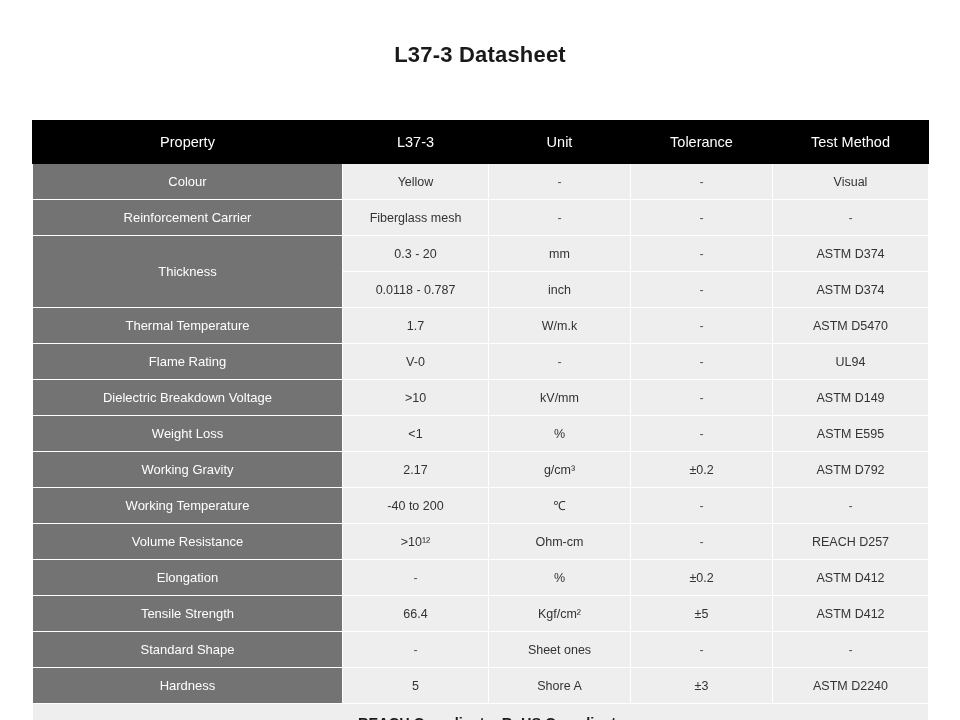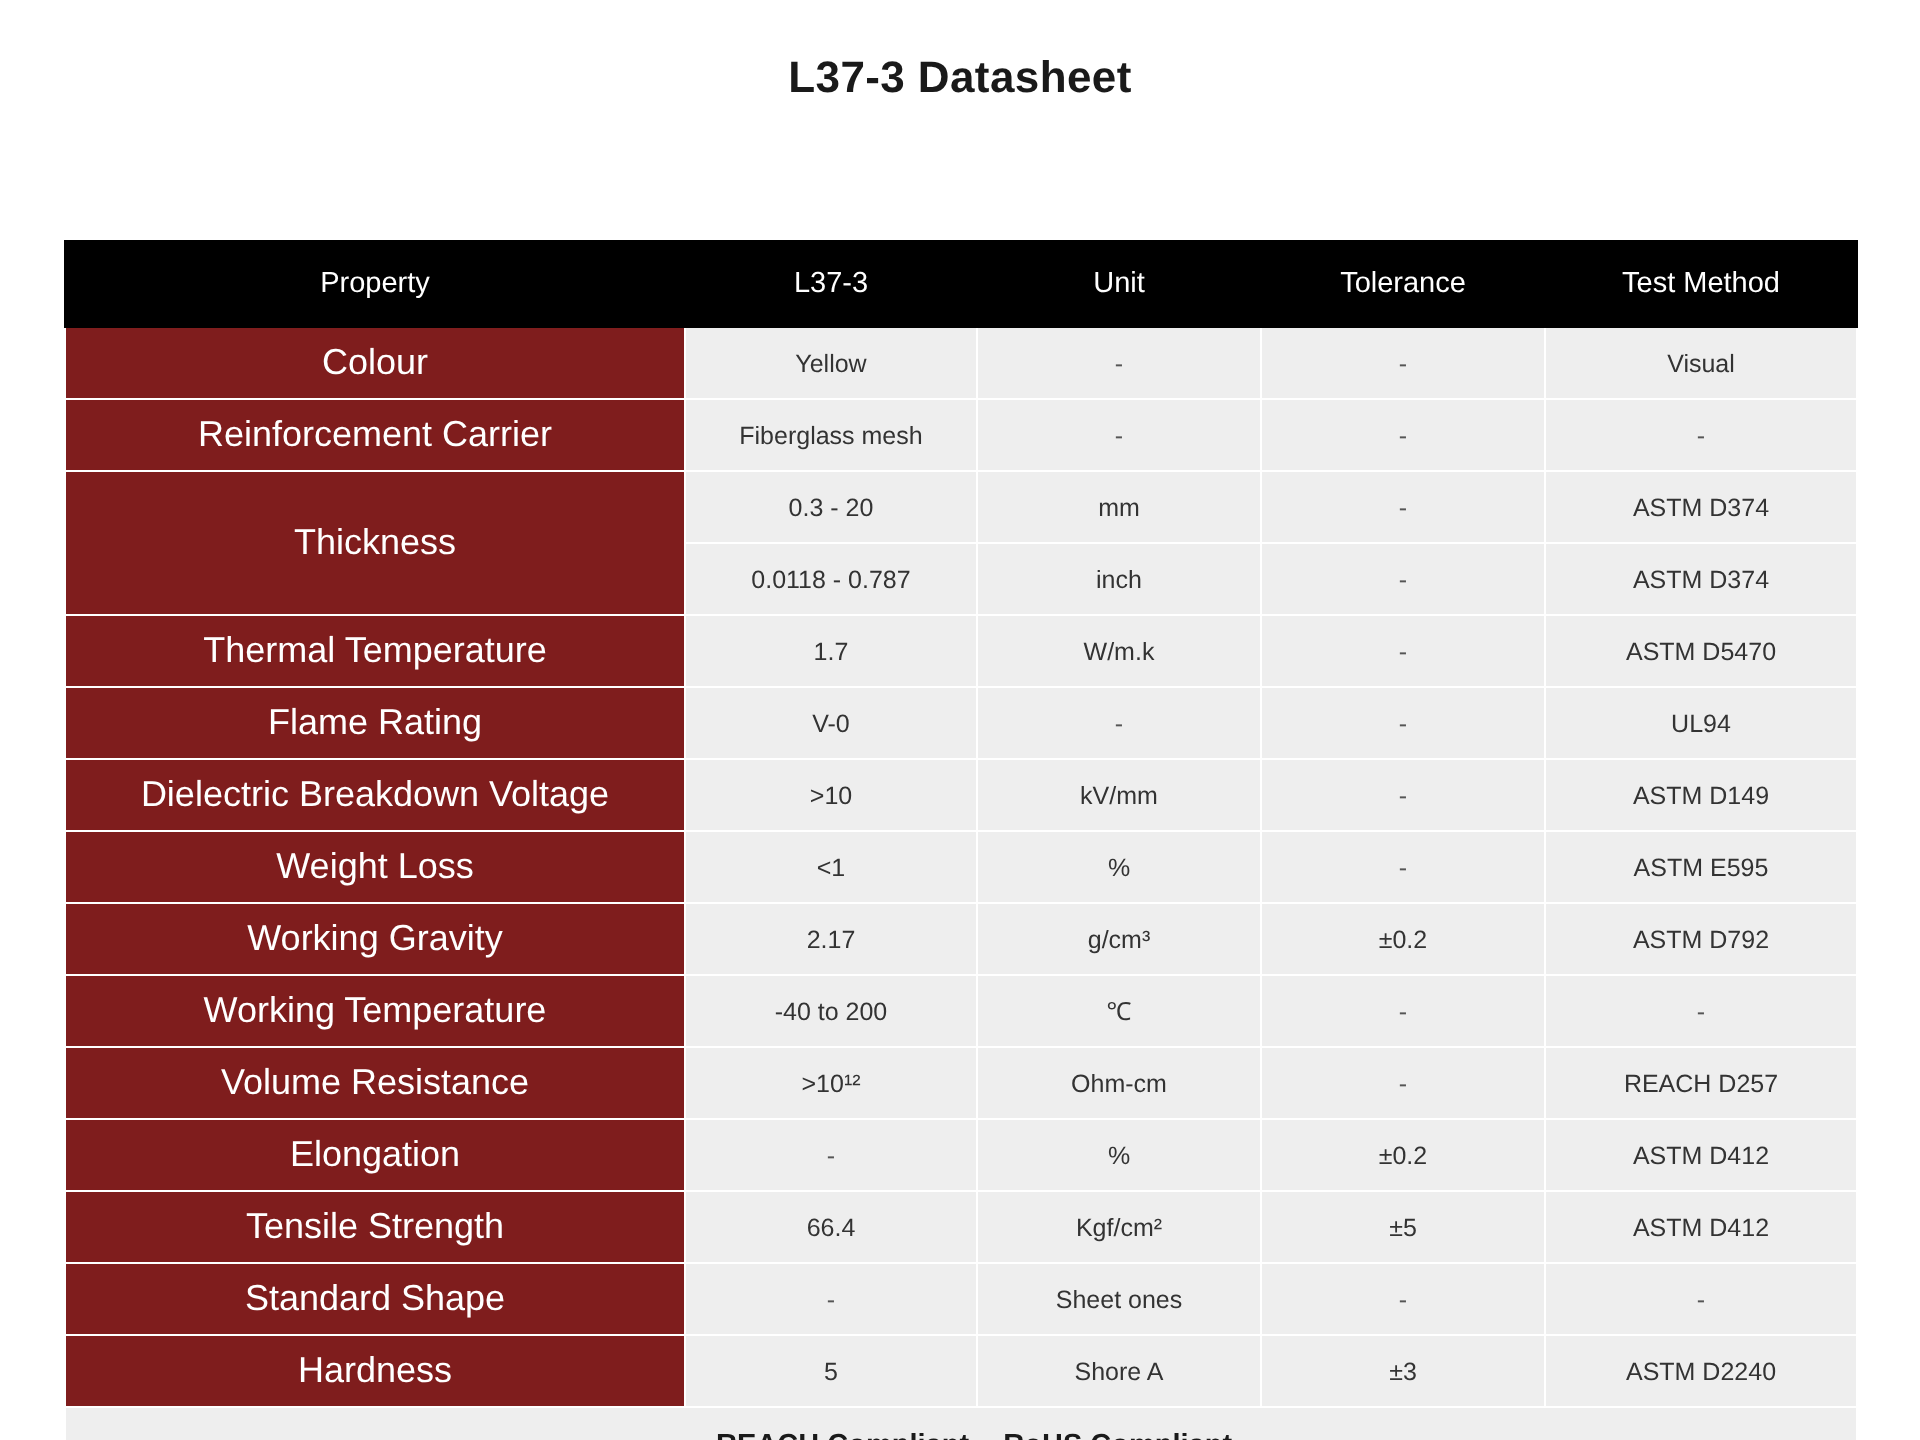--- a/index.html
+++ b/index.html
@@ -15,21 +15,21 @@
     width: 960px;
     height: 720px;
     background: #ffffff;
     box-sizing: border-box;
   }
   .title {
     text-align: center;
     font-size: 22px;
     font-weight: bold;
     color: #1a1a1a;
-    padding-top: 26px;
+    padding-top: 42px;
     letter-spacing: 0.2px;
   }
   .table-wrap {
     position: absolute;
     left: 32px;
     top: 120px;
     width: 896px;
   }
   table.datasheet {
     border-collapse: collapse;
@@ -57,23 +57,23 @@
   tbody td {
     border: 1px solid #ffffff;
     text-align: center;
     font-size: 12.5px;
     color: #333333;
     background: #eeeeee;
     height: 33px;
     vertical-align: middle;
   }
   tbody td.prop {
-    background: #7f1d1d;
+    background: #737373;
     color: #ffffff;
-    font-size: 18px;
+    font-size: 13px;
     border: 1px solid #ffffff;
   }
   tbody td.dash { color: #555555; }
 
   tfoot td {
     background: #eeeeee;
     border: 1px solid #ffffff;
     height: 36px;
     text-align: center;
     font-size: 14.5px;

